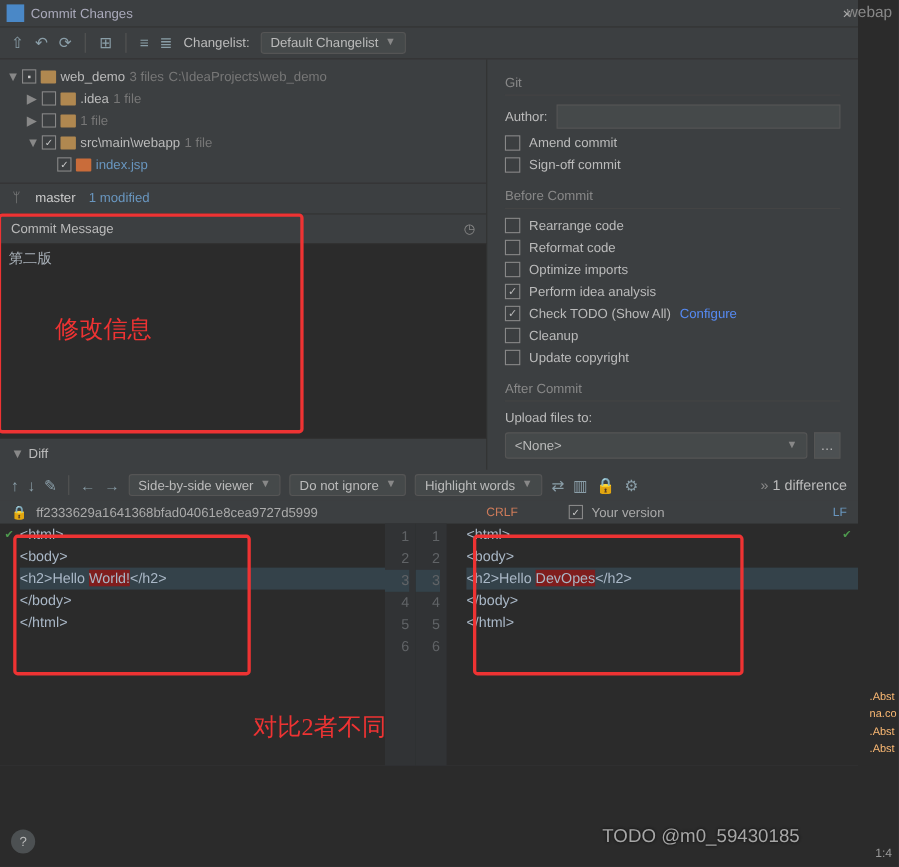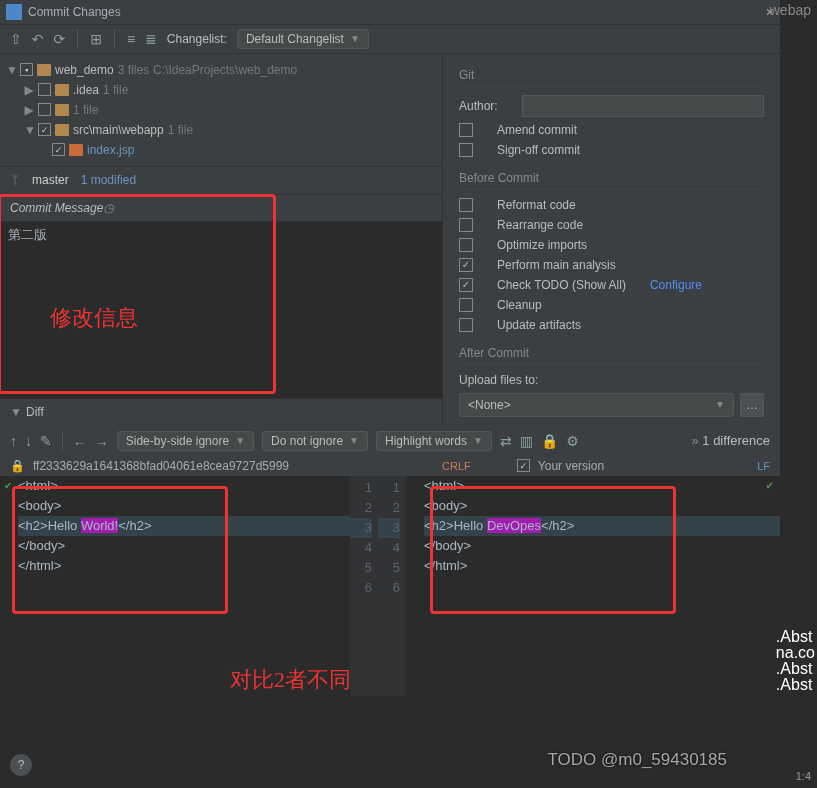--- a/index.html
+++ b/index.html
@@ -23,54 +23,54 @@
 .tree-row .pad { display:inline-block; }
 .arrow { color:#888; width:10px; display:inline-block; text-align:center; }
 .chk { width:13px; height:13px; border:1px solid #888; display:inline-flex; align-items:center; justify-content:center; background:#3c3f41; font-size:9px; color:#ccc; }
 .chk.on::after { content:"✓"; }
 .fname { color:#bbb; }
 .fhint { color:#777; }
 .highlight { color:#6996bf; }
 .branchbar { height:28px; display:flex; align-items:center; padding:0 10px; gap:12px; border-bottom:1px solid #323232; }
 .branchbar .br { color:#ccc; }
 .branchbar .mod { color:#6996bf; }
-.cm-hdr { height:26px; display:flex; align-items:center; padding:0 10px; color:#bbb;font-style:italic; }
+.cm-hdr { height:26px; display:flex; align-items:center; justify-content:space-between; padding:0 10px; color:#bbb; }
 .cm-area { height:178px; background:#2b2b2b; border-top:1px solid #323232; border-bottom:1px solid #323232; position:relative; }
 .cm-text { position:absolute; top:4px; left:8px; color:#a8b0b8; font-size:13px; }
 .diff-hdr { height:26px; display:flex; align-items:center; padding:0 10px; gap:6px; color:#bbb; }
 .diff-tools { height:30px; display:flex; align-items:center; padding:0 10px; gap:8px; color:#8a9ea8; font-size:13px; }
 .diff-tools .combo { font-size:12px; }
 .right-info { margin-left:auto; color:#bbb; }
 .diff-file { height:22px; display:flex; align-items:center; padding:0 10px; gap:8px; color:#aaa; background:#3c3f41; }
 .crlf { color:#ce7b5a; font-size:11px; }
 .lf { color:#6996bf; font-size:11px; margin-left:auto; }
 .yv { color:#aaa; }
 .diff-body { height:230px; background:#2b2b2b; display:flex; font-family:Consolas,monospace; font-size:13px; position:relative; }
 .diff-col { overflow:hidden; }
 .gutter { background:#313335; color:#606366; text-align:right; padding:2px 6px 0 0; }
 .gutter div, .diff-col div { height:20px; line-height:20px; white-space:pre; }
 .txt { color:#a9b7c6; }
 .linechg { background:#34424a; }
-.hlw { background:#a21caf; }
+.hlw { background:#7f1d1d; }
 .redbox { position:absolute; border:3px solid #e33; border-radius:4px; pointer-events:none; }
-.anno { position:absolute; color:#e33; font-size:22px; font-family:SimSun,serif; pointer-events:none;margin-top:19px; }
+.anno { position:absolute; color:#e33; font-size:22px; font-family:SimSun,serif; pointer-events:none; }
 .section-lbl { color:#888; font-size:12px; margin:4px 0 8px; border-bottom:1px solid #444; padding-bottom:4px; }
-.formrow { display:flex; align-items:center; margin:6px 0; gap:24px; }
+.formrow { display:flex; align-items:center; margin:6px 0; gap:8px; }
 .formrow label { color:#bbb; }
 .input { background:#45494a; border:1px solid #555; height:22px; flex:1; }
 .cb { width:14px; height:14px; border:1px solid #888; display:inline-flex; align-items:center; justify-content:center; font-size:10px; color:#bbb; }
 .cb.on::after { content:"✓"; }
 .lnk { color:#568af2; }
 .selectw { display:flex; gap:6px; }
 .selectw .combo { flex:1; }
 .sqbtn { width:24px; height:24px; background:#4c5052; border:1px solid #555; display:flex; align-items:center; justify-content:center; color:#bbb; }
 .bottombar { position:absolute; bottom:8px; left:10px; right:10px; height:30px; display:flex; align-items:center; }
 .qbtn { width:22px; height:22px; border-radius:11px; background:#4c5052; color:#bbb; display:flex; align-items:center; justify-content:center; }
 .watermark { position:absolute; right:90px; bottom:18px; color:#bcbcbc; font-size:17px; opacity:.85; text-shadow:0 0 3px #000; }
-.rightlogs { position:absolute; right:2px; top:628px; font-family:Consolas,monospace; font-size:16px; color:#ffffff; }
+.rightlogs { position:absolute; right:2px; top:628px; font-family:Consolas,monospace; font-size:10px; color:#fdba74; }
 .rightlogs div { height:16px; }
 .tgreen { position:absolute; color:#4e9a4e; font-size:10px; }
 .tr-icon { width:14px; height:12px; background:#b08850; display:inline-block; border-radius:1px; }
 .jsp-icon { width:14px; height:12px; background:#c96c3a; display:inline-block; border-radius:1px; font-size:8px; color:#fff; text-align:center; line-height:12px; }
 .statusnum { position:absolute; right:6px; bottom:6px; color:#999; font-size:11px;text-align:center; }
 </style>
 </head>
 <body>
 
 <div class="window">
@@ -172,46 +172,46 @@
         </div>
       <div class="formrow">
           <span class="cb"></span>
           <label>Sign-off commit</label>
         </div>
 
       <div class="section-lbl" style="margin-top:14px">Before Commit</div>
       <div id="before-list">
           <div class="formrow">
             <span class="cb "></span>
+            <label>Rearrange code</label>
+          </div>
+          <div class="formrow">
+            <span class="cb "></span>
             <label>Reformat code</label>
           </div>
           <div class="formrow">
             <span class="cb "></span>
-            <label>Rearrange code</label>
-          </div>
-          <div class="formrow">
-            <span class="cb "></span>
             <label>Optimize imports</label>
           </div>
           <div class="formrow">
             <span class="cb on"></span>
-            <label>Perform main analysis</label>
+            <label>Perform idea analysis</label>
           </div>
           <div class="formrow">
             <span class="cb on"></span>
             <label>Check TODO (Show All)</label> 
             <span class="lnk">Configure</span>
           </div>
           <div class="formrow">
             <span class="cb "></span>
             <label>Cleanup</label>
           </div>
           <div class="formrow">
             <span class="cb "></span>
-            <label>Update artifacts</label>
+            <label>Update copyright</label>
           </div>
         </div>
 
       <div class="section-lbl" style="margin-top:14px">After Commit</div>
       <div class="formrow">
           <label>Upload files to:</label>
         </div>
       <div class="selectw">
         <div class="combo">
           <span>&lt;None&gt;</span>
@@ -223,21 +223,21 @@
   </div>
 
   <div class="diff-tools">
     <span class="tbtn">↑</span>
     <span class="tbtn">↓</span>
     <span class="tbtn">✎</span>
     <span class="sep"></span>
     <span class="tbtn">←</span>
     <span class="tbtn">→</span>
     <div class="combo">
-        <span>Side-by-side ignore</span>
+        <span>Side-by-side viewer</span>
         <span class="chev">▼</span>
       </div>
     <div class="combo">
         <span>Do not ignore</span>
         <span class="chev">▼</span>
       </div>
     <div class="combo">
         <span>Highlight words</span>
         <span class="chev">▼</span>
       </div>

